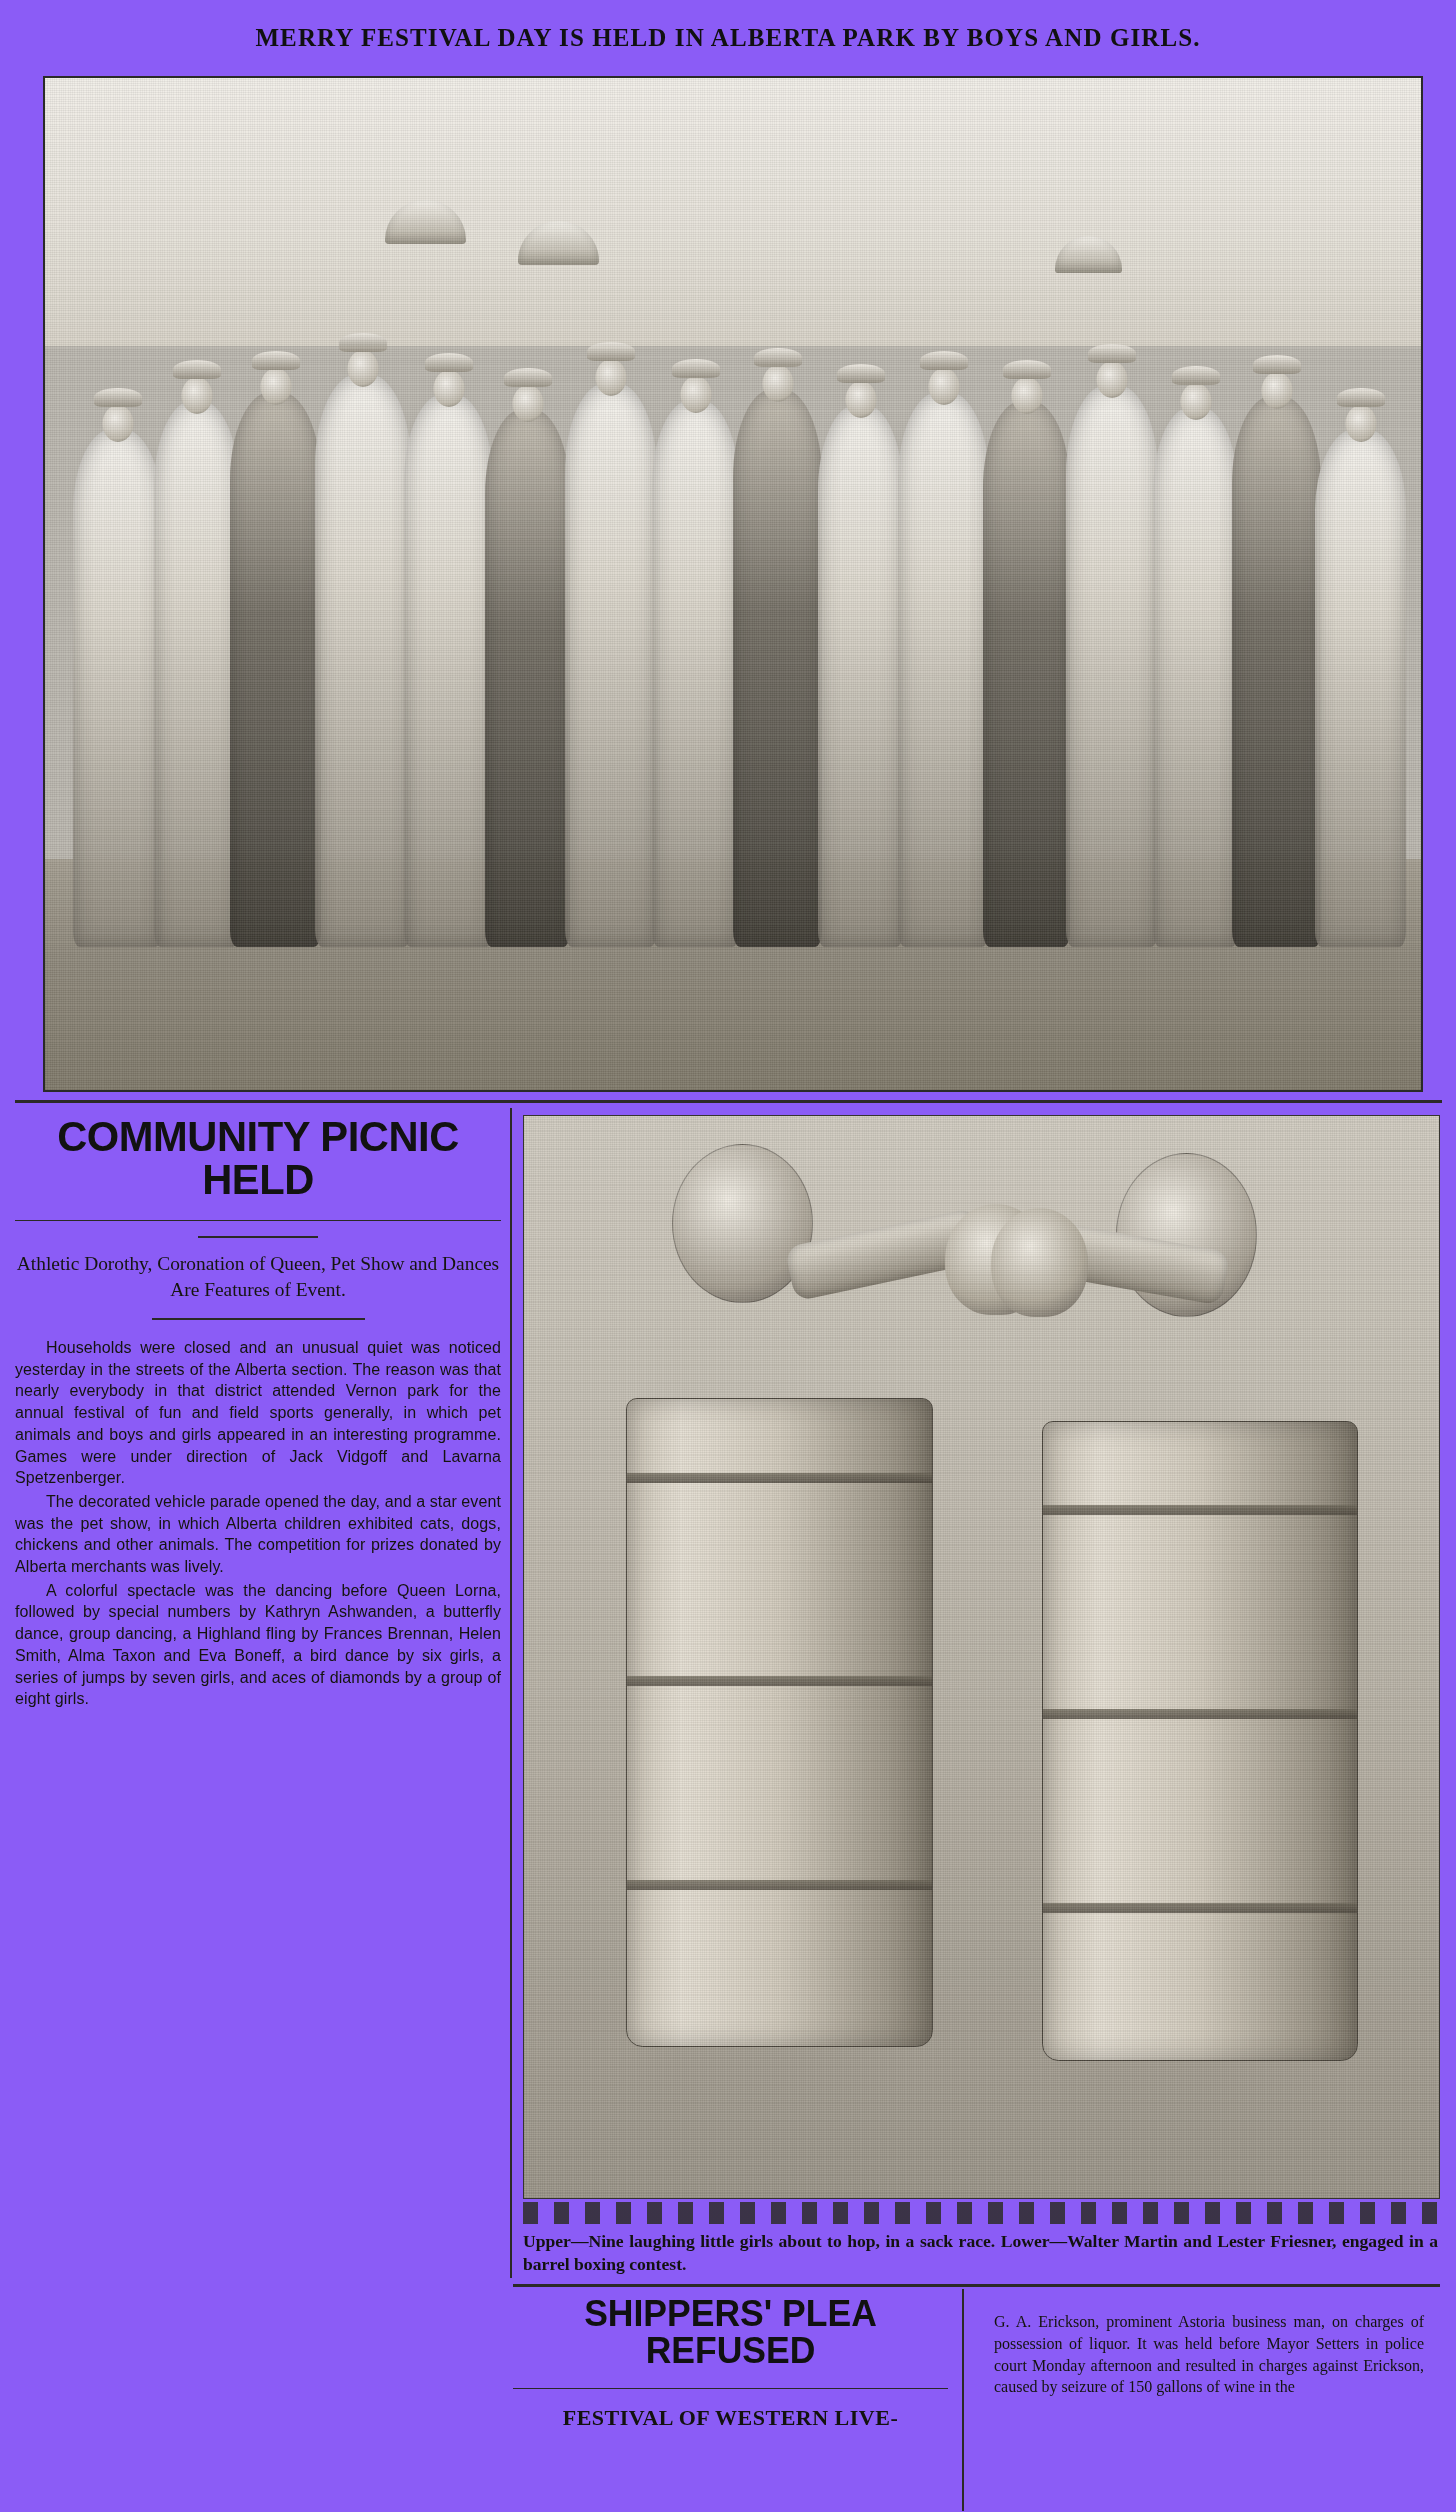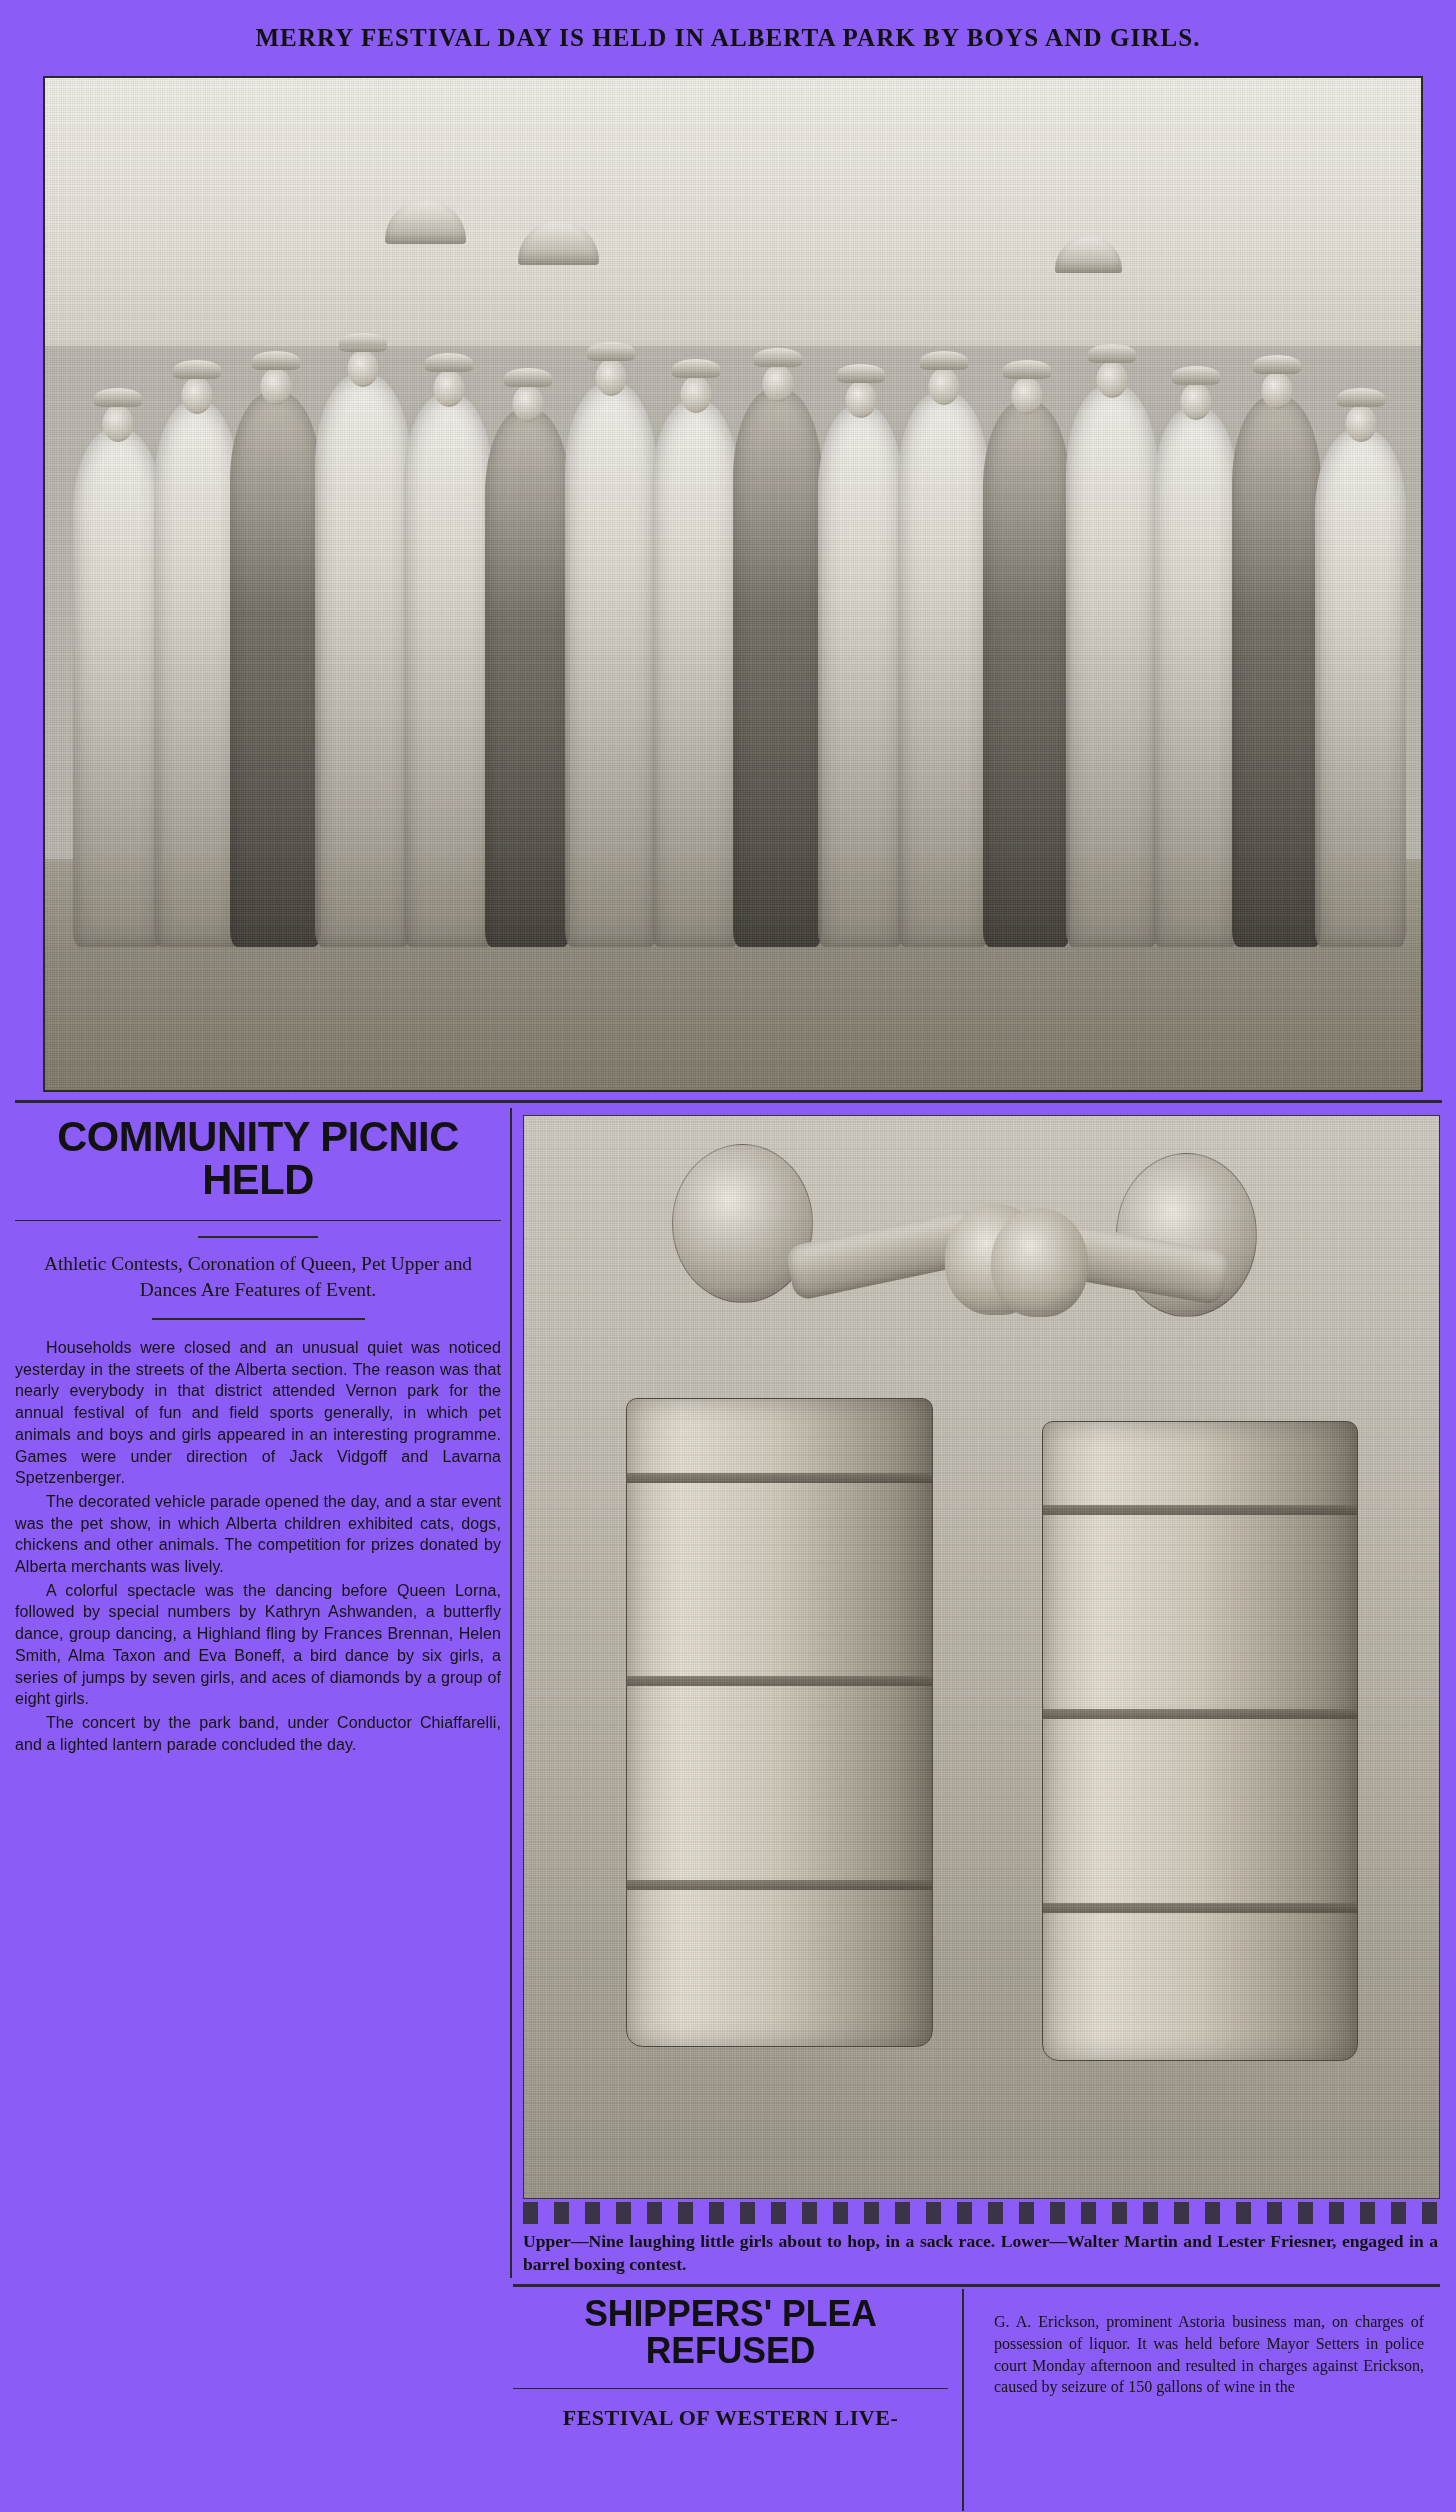--- a/index.html
+++ b/index.html
@@ -385,27 +385,26 @@
   </div>
 
   <div class="hrule" style="left:15px; top:1100px; width:1427px; height:2.8px;"></div>
 
   <div class="vrule" style="left:510px; top:1108px; height:1170px;"></div>
 
   <div class="col-left">
     <div class="headline-main">COMMUNITY PICNIC HELD</div>
     <div class="rule-thin"></div>
     <div class="rule-short"></div>
-    <div class="deck">Athletic Contests, Coronation of Queen, Pet Upper and Dances Are Features of Event.</div>
+    <div class="deck">Athletic Dorothy, Coronation of Queen, Pet Show and Dances Are Features of Event.</div>
     <div class="rule-short2"></div>
     <div class="body-text">
       <p>Households were closed and an unusual quiet was noticed yesterday in the streets of the Alberta section. The reason was that nearly everybody in that district attended Vernon park for the annual festival of fun and field sports generally, in which pet animals and boys and girls appeared in an interesting programme. Games were under direction of Jack Vidgoff and Lavarna Spetzenberger.</p>
       <p>The decorated vehicle parade opened the day, and a star event was the pet show, in which Alberta children exhibited cats, dogs, chickens and other animals. The competition for prizes donated by Alberta merchants was lively.</p>
       <p>A colorful spectacle was the dancing before Queen Lorna, followed by special numbers by Kathryn Ashwanden, a butterfly dance, group dancing, a Highland fling by Frances Brennan, Helen Smith, Alma Taxon and Eva Boneff, a bird dance by six girls, a series of jumps by seven girls, and aces of diamonds by a group of eight girls.</p>
-      <p>The concert by the park band, under Conductor Chiaffarelli, and a lighted lantern parade concluded the day.</p>
     </div>
   </div>
 
   <div class="photo-lower">
     <div style="position:absolute; inset:0; background:linear-gradient(180deg,#cfcabf 0%, #b7b1a5 55%, #9a9488 100%);"></div>
 
     <div class="boxer-head" style="left:148px; top:28px; width:139px; height:157px;"></div>
     <div class="arm" style="left:264px; top:111px; width:194px; height:55px; transform:rotate(-12deg);"></div>
     <div class="glove" style="left:421px; top:88px; width:102px; height:111px;"></div>
     <div class="barrel" style="left:102px; top:282px; width:305px; height:647px;">

